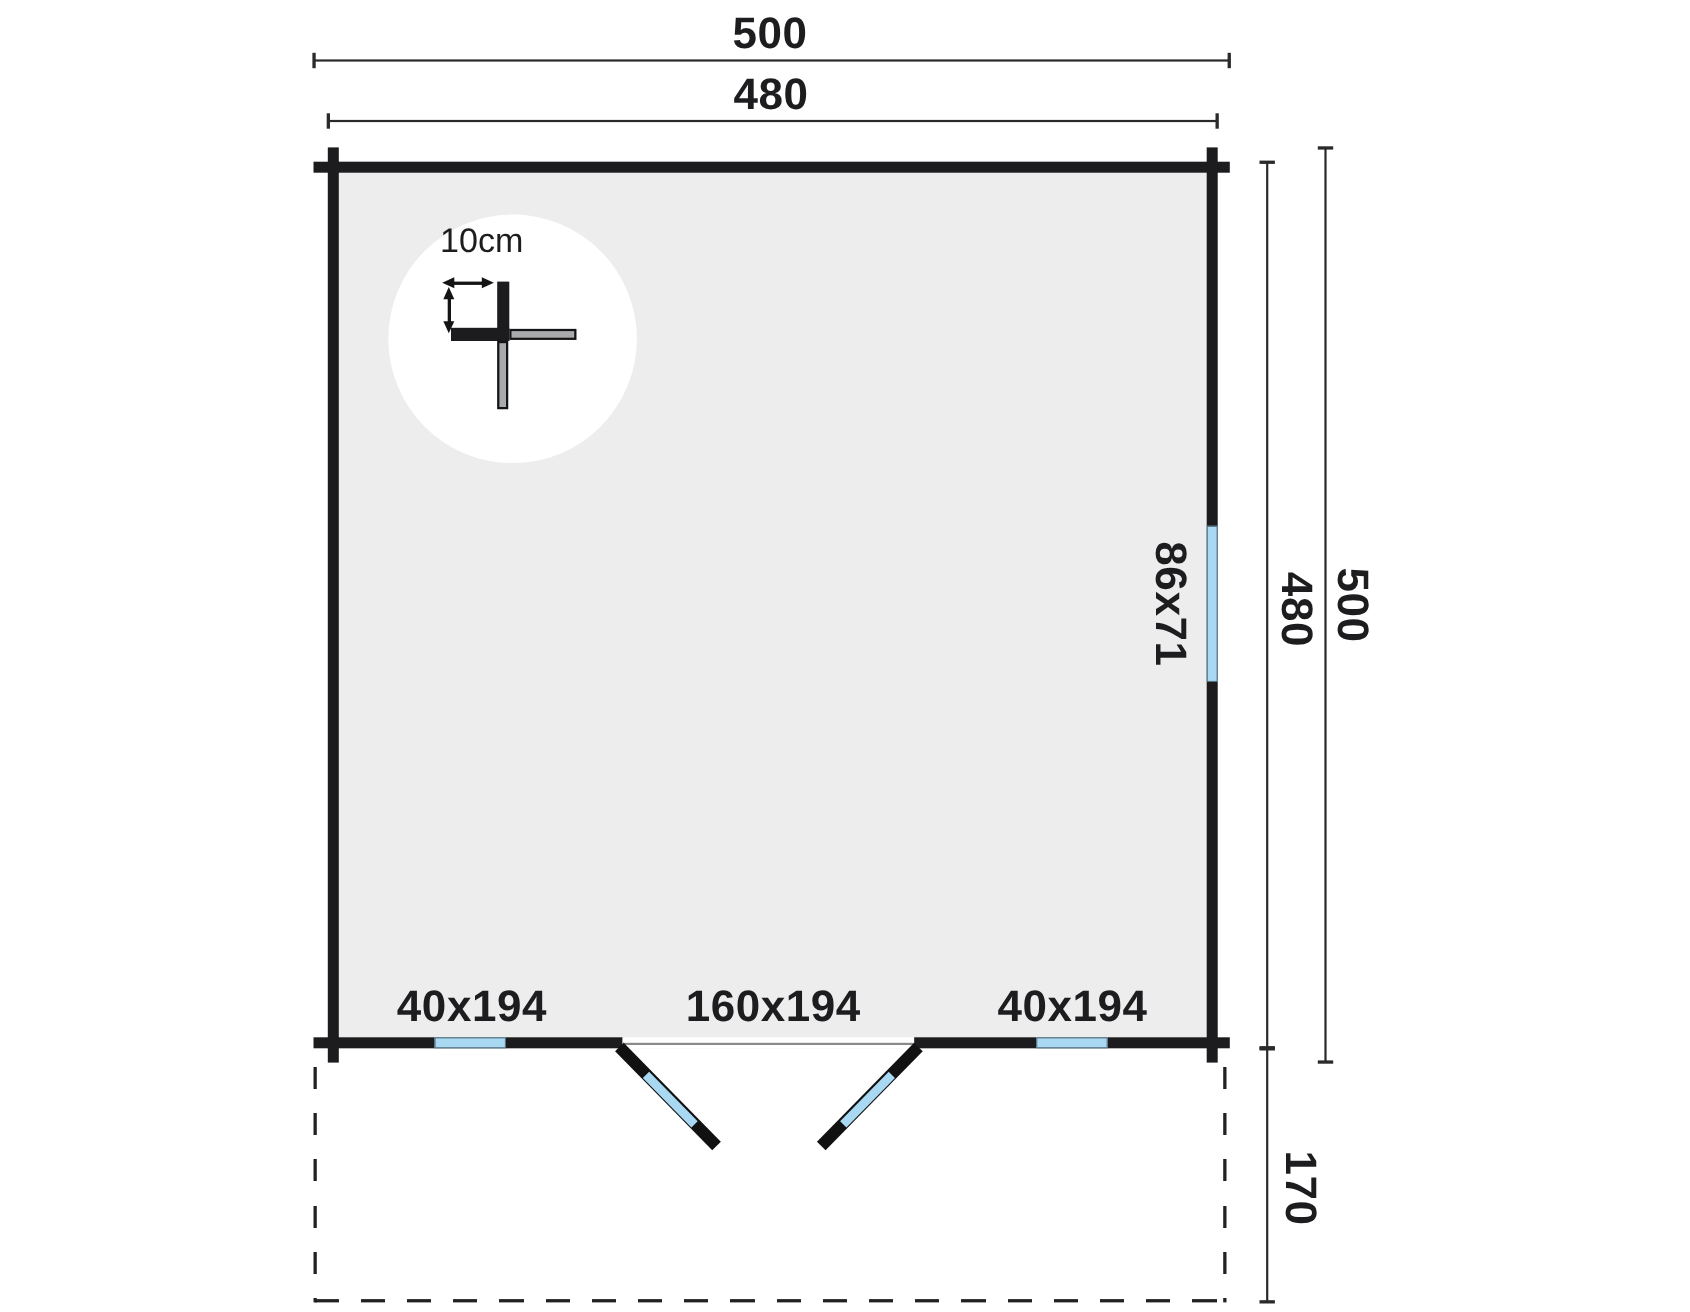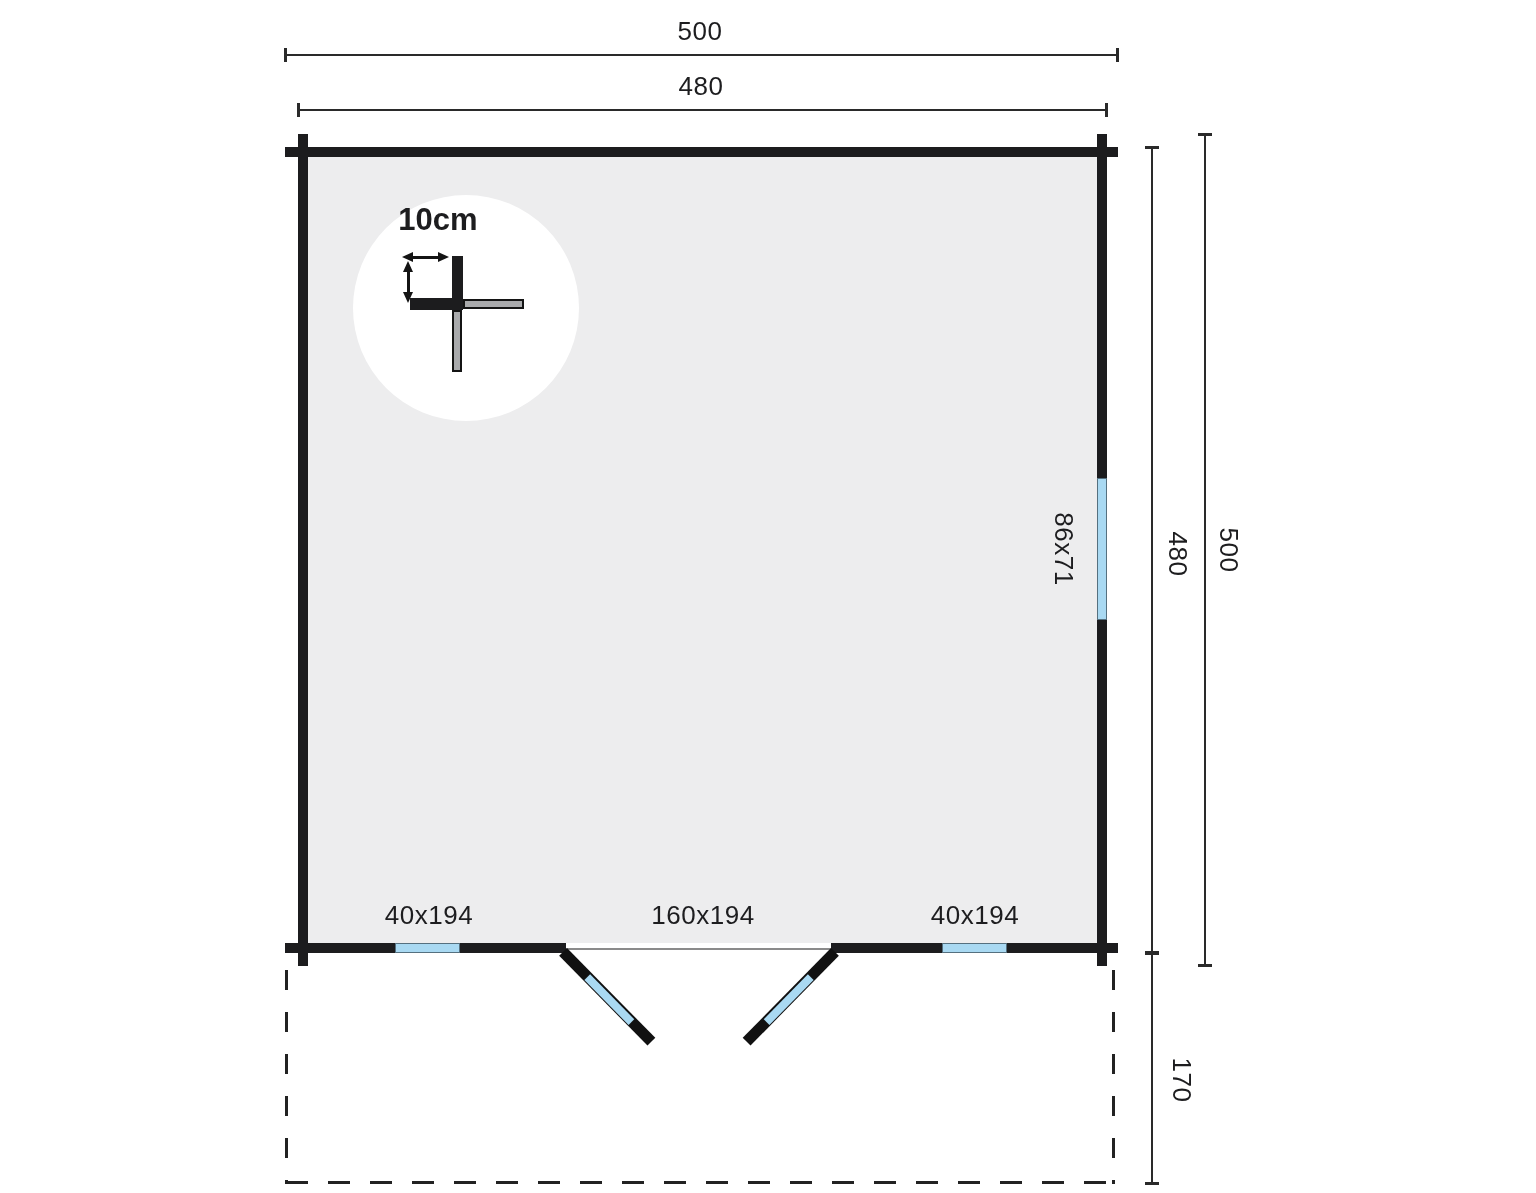--- a/index.html
+++ b/index.html
@@ -21,39 +21,39 @@
   }
   .hline::before{left:-1px;}
   .hline::after{right:-1px;}
   .vline::before,.vline::after{
     content:"";position:absolute;left:-6px;width:14px;height:3px;background:#2a2a2a;
   }
   .vline::before{top:-1px;}
   .vline::after{bottom:-1px;}
   
   .lbl{
-    font-size:26px;line-height:1;white-space:nowrap;
-    transform:translate(-50%,-50%);font-weight:400;letter-spacing:0.5px;
+    font-size:40px;line-height:1;white-space:nowrap;
+    transform:translate(-50%,-50%);font-weight:700;letter-spacing:0.5px;
   }
   .lbl.vert{writing-mode:vertical-rl;text-orientation:mixed;}
   
   .dashV{width:3px;background:repeating-linear-gradient(to bottom,#222 0 20px,transparent 20px 42px);}
   .dashH{height:3px;background:repeating-linear-gradient(to right,#222 0 22px,transparent 22px 42px);}
   
   .leaf{width:126px;height:11px;background:#111;}
   .leaf .pane{position:absolute;top:1.5px;bottom:1.5px;background:#a9d9f2;}
   .leaf-l{transform-origin:0 0;transform:rotate(45.5deg);}
   .leaf-r{transform-origin:100% 0;transform:rotate(-45.5deg);}
   .leaf-l .pane{left:35px;right:28px;}
   .leaf-r .pane{left:28px;right:35px;}
   .threshold{background:#ffffff;}
   .sill{background:#8a8a8a;height:2px;}
   
   .circle{width:226px;height:226px;border-radius:50%;background:#ffffff;}
-  .detail-lbl{font-size:31px;line-height:1;transform:translate(-50%,-50%);font-weight:700;}
+  .detail-lbl{font-size:31px;line-height:1;transform:translate(-50%,-50%);font-weight:400;}
   .logend{background:#a9aaac;border:2px solid #141414;box-sizing:border-box;}
   .arrowline{background:#141414;}
   .tri{width:0;height:0;}
   .tri.left{border-top:5px solid transparent;border-bottom:5px solid transparent;border-right:11px solid #141414;}
   .tri.right{border-top:5px solid transparent;border-bottom:5px solid transparent;border-left:11px solid #141414;}
   .tri.up{border-left:5px solid transparent;border-right:5px solid transparent;border-bottom:11px solid #141414;}
   .tri.down{border-left:5px solid transparent;border-right:5px solid transparent;border-top:11px solid #141414;}
 </style>
 </head>
 <body>

